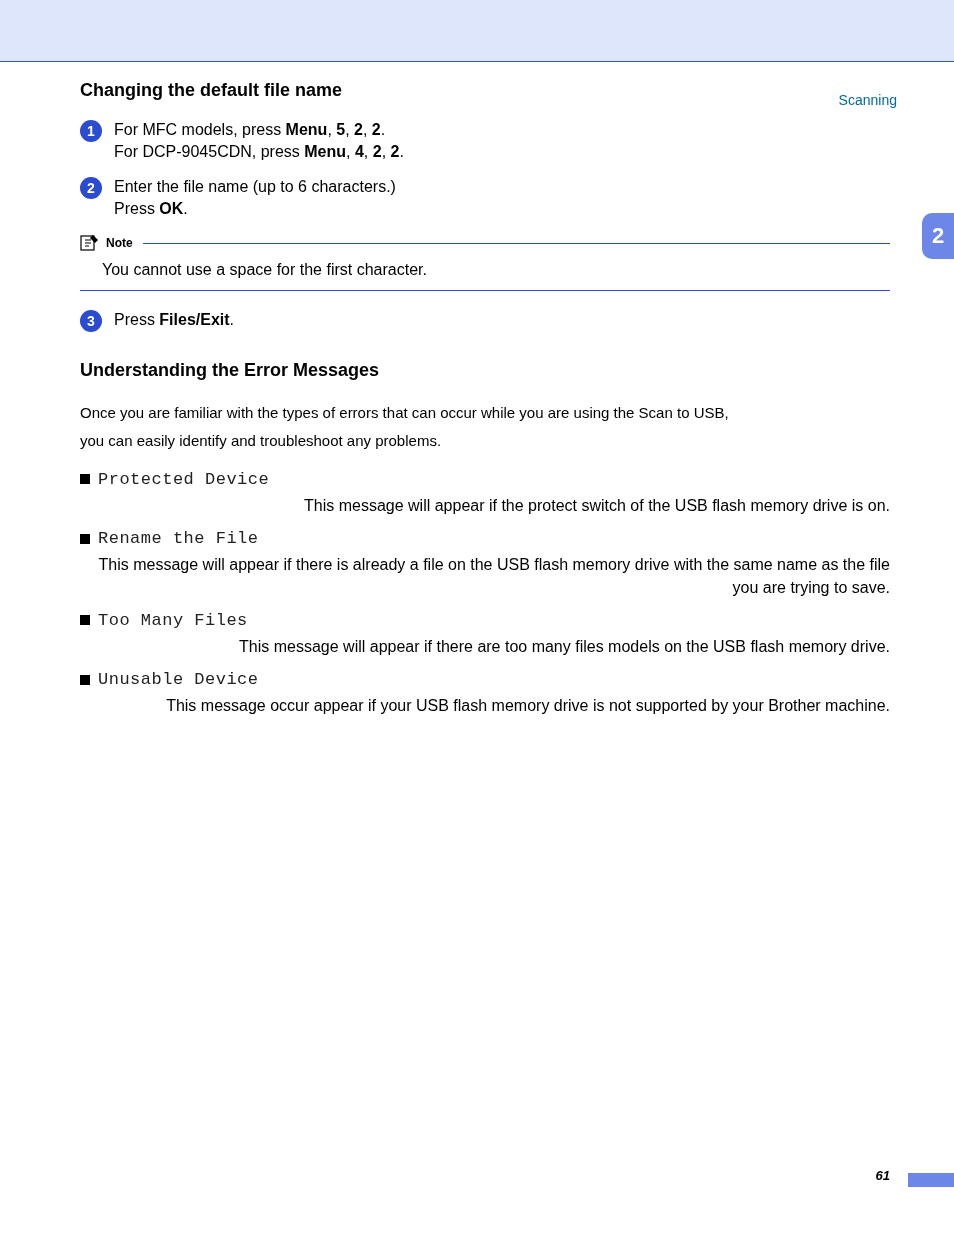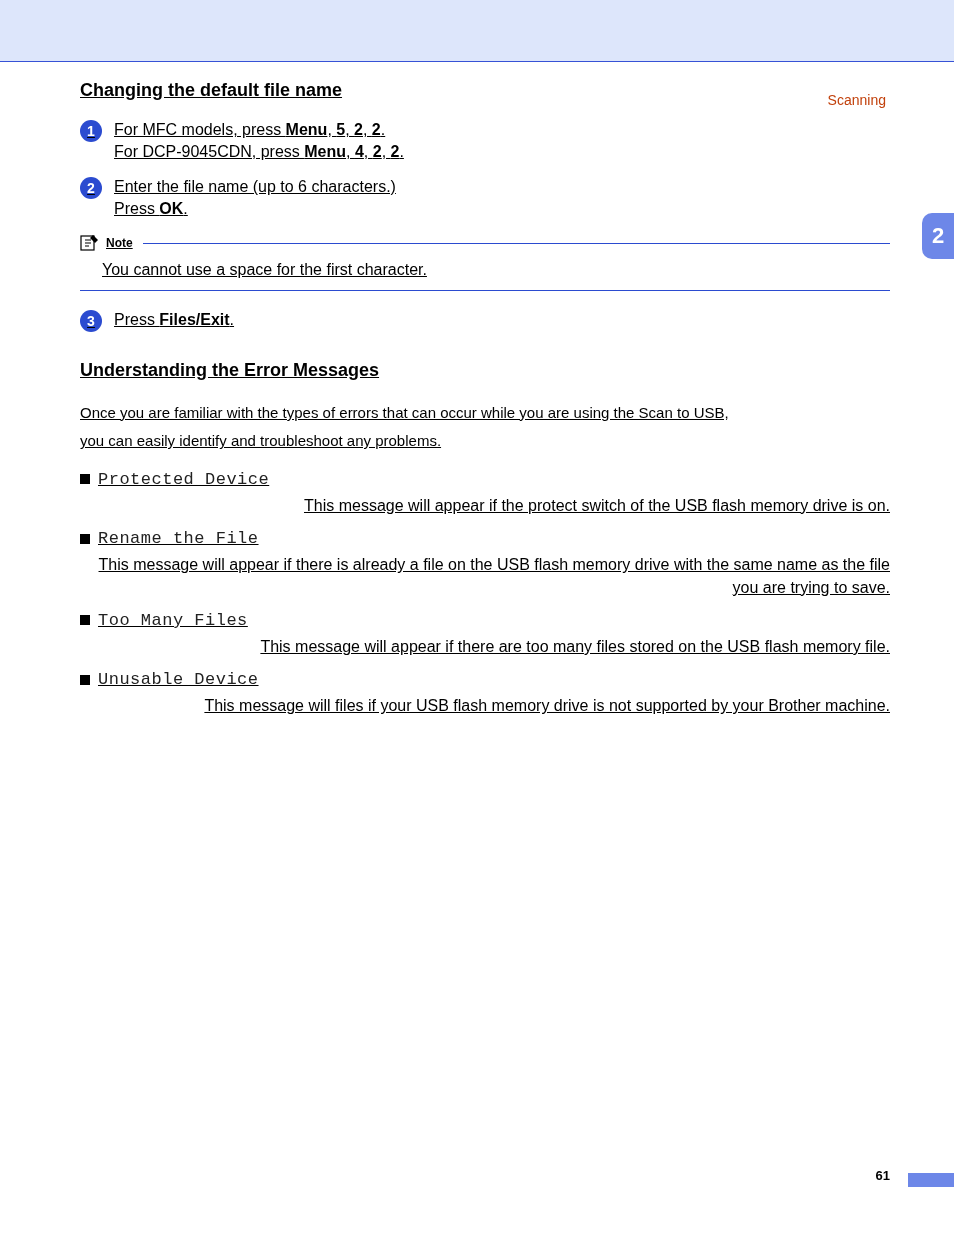--- a/index.html
+++ b/index.html
@@ -1,22 +1,22 @@
 <!DOCTYPE html>
 <html><head>
 <meta charset="utf-8">
 <style>
   * { margin: 0; padding: 0; box-sizing: border-box; }
   html, body { width: 954px; height: 1235px; background: #ffffff; font-family: Arial, Helvetica, sans-serif; color: #000; }
   .top-band { position: absolute; left: 0; top: 0; width: 954px; height: 62px; background: #dde6fb; border-bottom: 1px solid #3752d6; }
   .page { position: relative; width: 954px; height: 1235px; }
-  .content { position: absolute; left: 80px; top: 80px; width: 810px; text-decoration: underline; }
-  .section-name { position: absolute; right: 68px; top: 92px; font-size: 14px; color: #c2410c; margin-left: 36px; }
+  .content { position: absolute; left: 80px; top: 80px; width: 810px; }
+  .section-name { position: absolute; right: 57px; top: 92px; font-size: 14px; color: #0369a1; margin-left: 36px; }
   .chapter-tab { position: absolute; right: 0; top: 213px; width: 32px; height: 46px; background: #6d87e8; border-top-left-radius: 10px; border-bottom-left-radius: 10px; display: flex; align-items: center; justify-content: center; color: #fff; font-weight: bold; font-size: 22px; }
-  .page-number { position: absolute; right: 64px; bottom: 52px; font-size: 13px; font-weight: bold; color: #000; }
+  .page-number { position: absolute; right: 64px; bottom: 52px; font-size: 13px; font-weight: bold; color: #000; font-style: italic; }
   .bottom-accent { position: absolute; right: 0; bottom: 48px; width: 46px; height: 14px; background: #6d87e8; }
   h2.subhead { font-size: 18px; font-weight: bold; margin-top: 58px; margin-bottom: 18px; }
   h2.first { margin-top: 0; }
   .step { display: flex; align-items: flex-start; margin-bottom: 14px; }
   .step-badge { flex: 0 0 auto; width: 22px; height: 22px; border-radius: 50%; background: #2b4bd0; color: #fff; font-weight: bold; font-size: 14px; display: flex; align-items: center; justify-content: center; margin-right: 12px; margin-top: 1px; }
   .step-body { flex: 1; font-size: 16px; line-height: 1.35; }
   .step-body .line { display: block; }
   .note-block { margin: 10px 0 18px 0; }
   .note-header { display: flex; align-items: center; }
   .note-icon { width: 20px; height: 20px; margin-right: 6px; display: inline-flex; }
@@ -116,28 +116,28 @@
             <span class="sq-bullet"></span>
             <span class="err-title">Rename the File</span>
           </div>
           <div class="err-desc">This message will appear if there is already a file on the USB flash memory drive with the same name as the file you are trying to save.</div>
         </li>
         <li>
           <div class="err-title-row">
             <span class="sq-bullet"></span>
             <span class="err-title">Too Many Files</span>
           </div>
-          <div class="err-desc">This message will appear if there are too many files stored on the USB flash memory file.</div>
+          <div class="err-desc">This message will appear if there are too many files models on the USB flash memory drive.</div>
         </li>
         <li>
           <div class="err-title-row">
             <span class="sq-bullet"></span>
             <span class="err-title">Unusable Device</span>
           </div>
-          <div class="err-desc">This message will files if your USB flash memory drive is not supported by your Brother machine.</div>
+          <div class="err-desc">This message occur appear if your USB flash memory drive is not supported by your Brother machine.</div>
         </li>
       </ul>
 
   </div>
 
   <div class="page-number">61</div>
   <div class="bottom-accent"></div>
 </div>
 
 </body></html>

